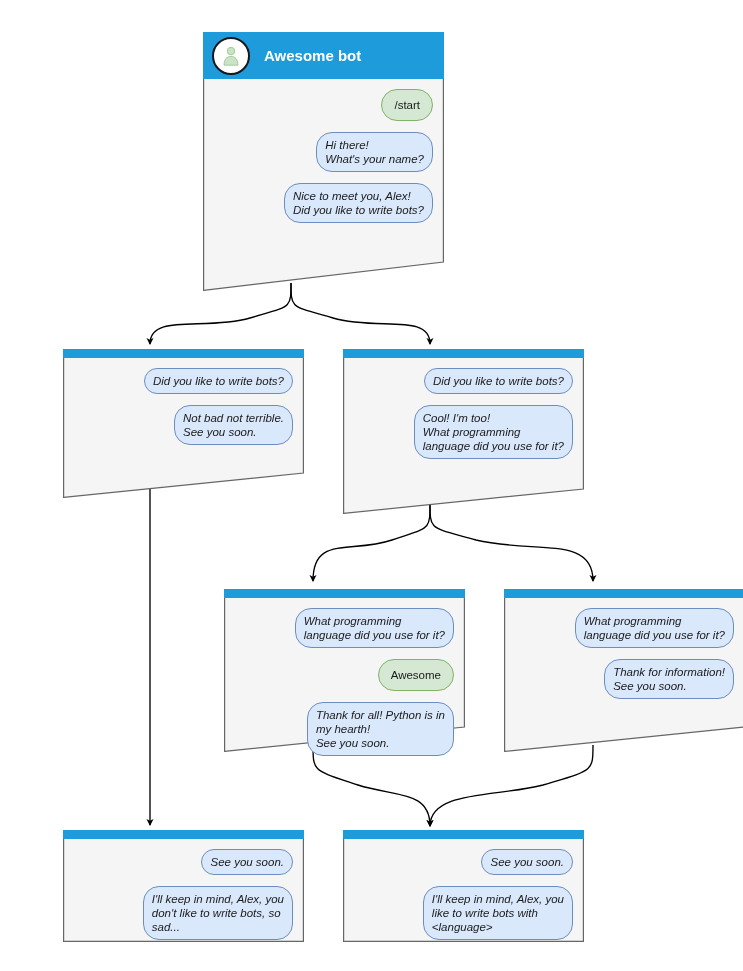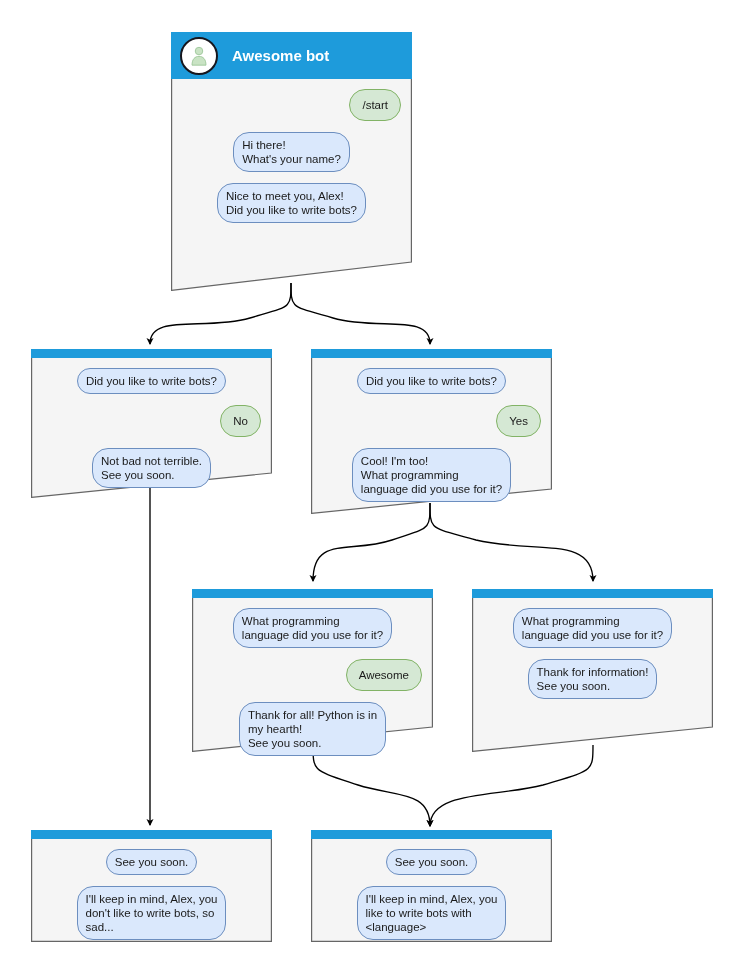--- a/index.html
+++ b/index.html
@@ -30,20 +30,21 @@
     left: 0; top: 0;
     width: 743px;
     height: 971px;
     pointer-events: none;
   }
 
   
   .node {
     position: absolute;
     box-sizing: border-box;
+    margin-left: 32px;
   }
   
   .node-shape {
     position: absolute;
     left: 0; top: 0;
     width: 100%;
     height: 100%;
   }
   .node-content {
     position: absolute;
@@ -94,21 +95,21 @@
     position: absolute;
     left: 0;
     width: 100%;
     box-sizing: border-box;
     padding: 10px 11px 0 11px;
   }
   .msg-row {
     display: flex;
     margin-bottom: 11px;
   }
-  .msg-row.left  { justify-content: center; }
+  .msg-row.left  { justify-content: flex-end; font-style: italic; }
   .msg-row.right { justify-content: flex-end; }
 
   .bubble {
     display: inline-block;
     box-sizing: border-box;
     border-radius: 16px;
     font-size: 11.5px;
     line-height: 14px;
     color: #1a1a1a;
     padding: 5px 8px 5px 8px;
@@ -188,44 +189,38 @@
   <div class="node" style="left:31px; top:349px; width:241px; height:149px;">
     <svg class="node-shape" viewBox="0 0 241 149" preserveAspectRatio="none" xmlns="http://www.w3.org/2000/svg">
       <path d="M 0.6,0.6 L 240.4,0.6 L 240.4,124 L 0.6,148.4 Z" fill="#f5f5f5" stroke="#666666" stroke-width="1.2"></path>
     </svg>
     <div class="node-content">
       <div class="titlebar slim"></div>
       <div class="chat" style="top:9px;">
         <div class="msg-row left">
           <div class="bubble bot">Did you like to write bots?</div>
         </div>
-        <div class="msg-row right">
-          <div class="bubble user">No</div>
-        </div>
         <div class="msg-row left">
           <div class="bubble bot">Not bad not terrible.
 See you soon.</div>
         </div>
       </div>
     </div>
   </div>
 
   <div class="node" style="left:311px; top:349px; width:241px; height:165px;">
     <svg class="node-shape" viewBox="0 0 241 165" preserveAspectRatio="none" xmlns="http://www.w3.org/2000/svg">
       <path d="M 0.6,0.6 L 240.4,0.6 L 240.4,140 L 0.6,164.4 Z" fill="#f5f5f5" stroke="#666666" stroke-width="1.2"></path>
     </svg>
     <div class="node-content">
       <div class="titlebar slim"></div>
       <div class="chat" style="top:9px;">
         <div class="msg-row left">
           <div class="bubble bot">Did you like to write bots?</div>
         </div>
-        <div class="msg-row right">
-          <div class="bubble user">Yes</div>
-        </div>
         <div class="msg-row left">
           <div class="bubble bot">Cool! I'm too!
 What programming
 language did you use for it?</div>
         </div>
       </div>
     </div>
   </div>
 
   <div class="node" style="left:192px; top:589px; width:241px; height:163px;">

